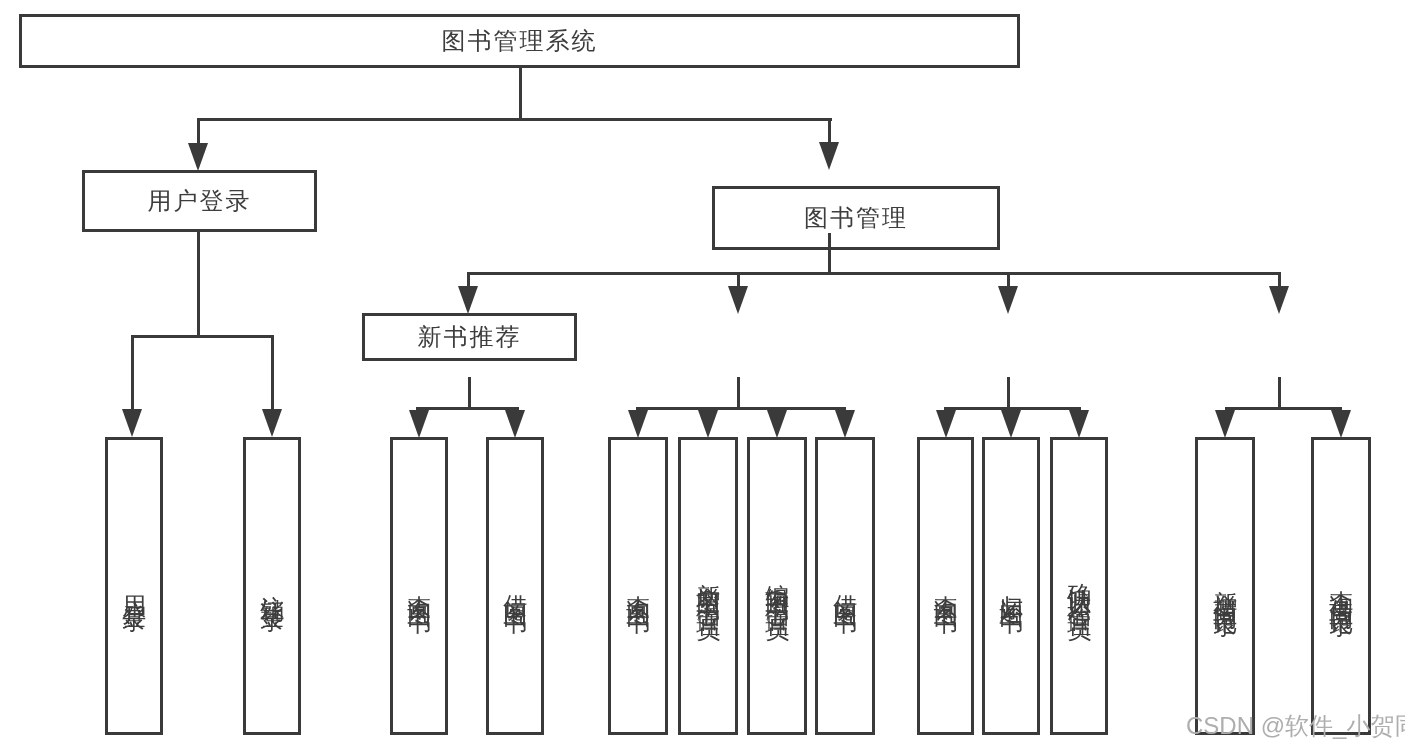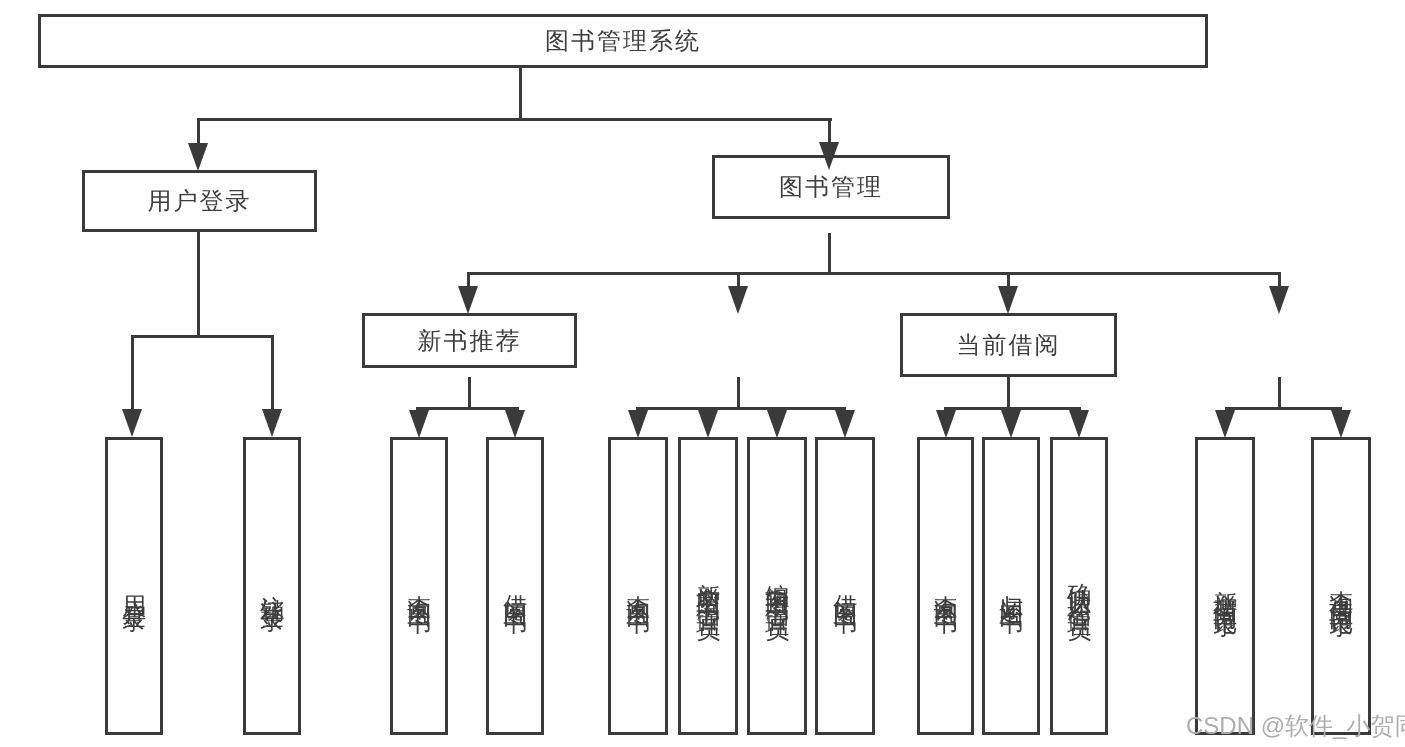--- a/index.html
+++ b/index.html
@@ -45,36 +45,33 @@
     color:#aeaeae;
     white-space:nowrap;
     z-index:5;
   }
 </style>
 </head>
 <body>
 
 <div id="canvas">
 
-  <div class="box" style="left:38px;top:14px;width:1170px;height:54px">
+  <div class="box" style="left:19px;top:14px;width:1001px;height:54px">
     <span class="lbl">图书管理系统</span>
   </div>
 
   <div class="box" style="left:82px;top:170px;width:235px;height:62px">
     <span class="lbl">用户登录</span>
   </div>
-  <div class="box" style="left:712px;top:155px;width:238px;height:64px">
+  <div class="box" style="left:712px;top:186px;width:288px;height:64px">
     <span class="lbl">图书管理</span>
   </div>
 
-  <div class="box" style="left:362px;top:313px;width:215px;height:55px">
+  <div class="box" style="left:362px;top:313px;width:215px;height:48px">
     <span class="lbl">新书推荐</span>
-  </div>
-  <div class="box" style="left:900px;top:313px;width:217px;height:64px">
-    <span class="lbl">当前借阅</span>
   </div>
 
   <div class="box vert" style="left:105px;top:437px;width:58px;height:298px">
     <span class="lbl">用户登录</span>
   </div>
   <div class="box vert" style="left:243px;top:437px;width:58px;height:298px">
     <span class="lbl">注销登录</span>
   </div>
 
   <div class="box vert" style="left:390px;top:437px;width:58px;height:298px">

